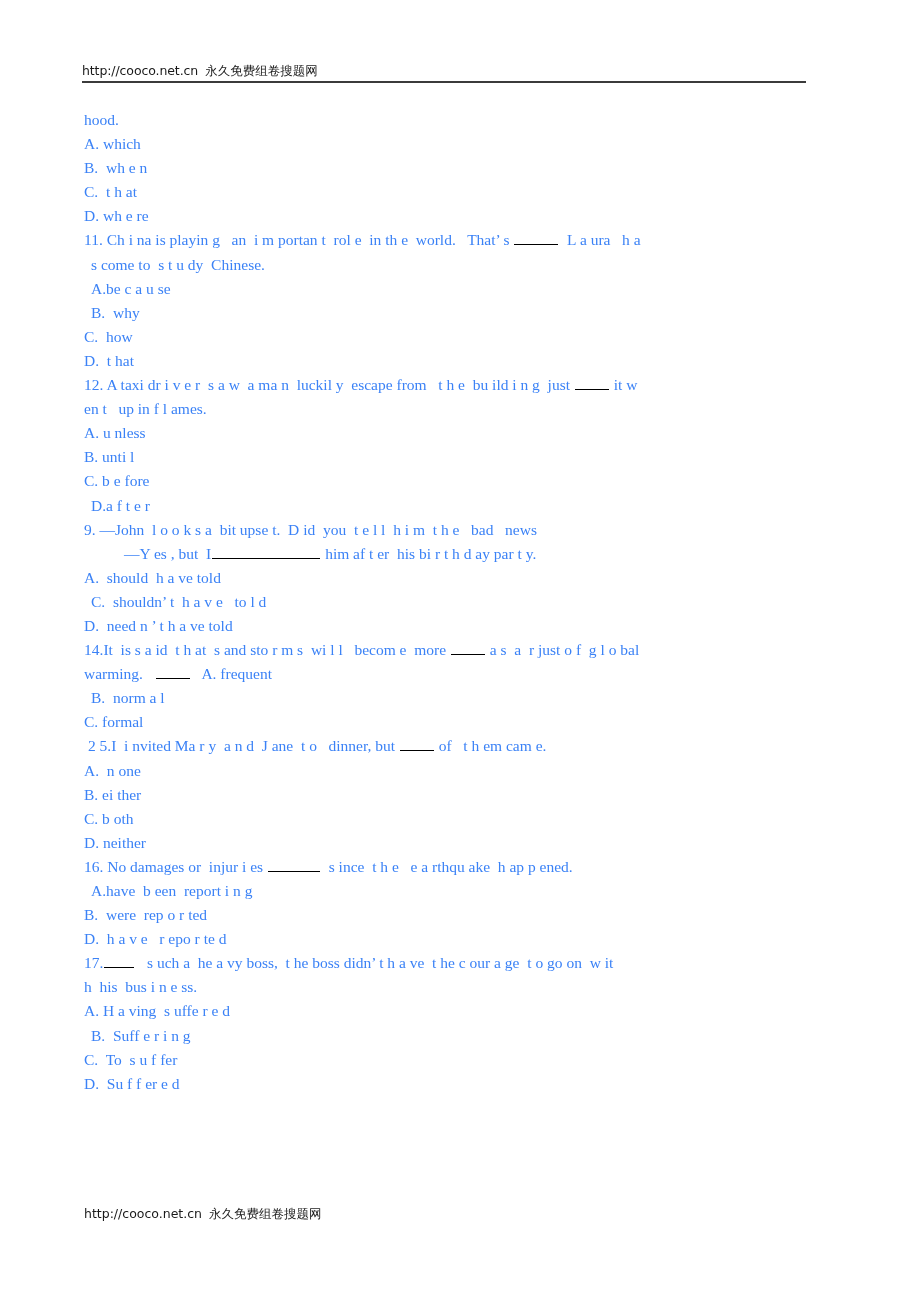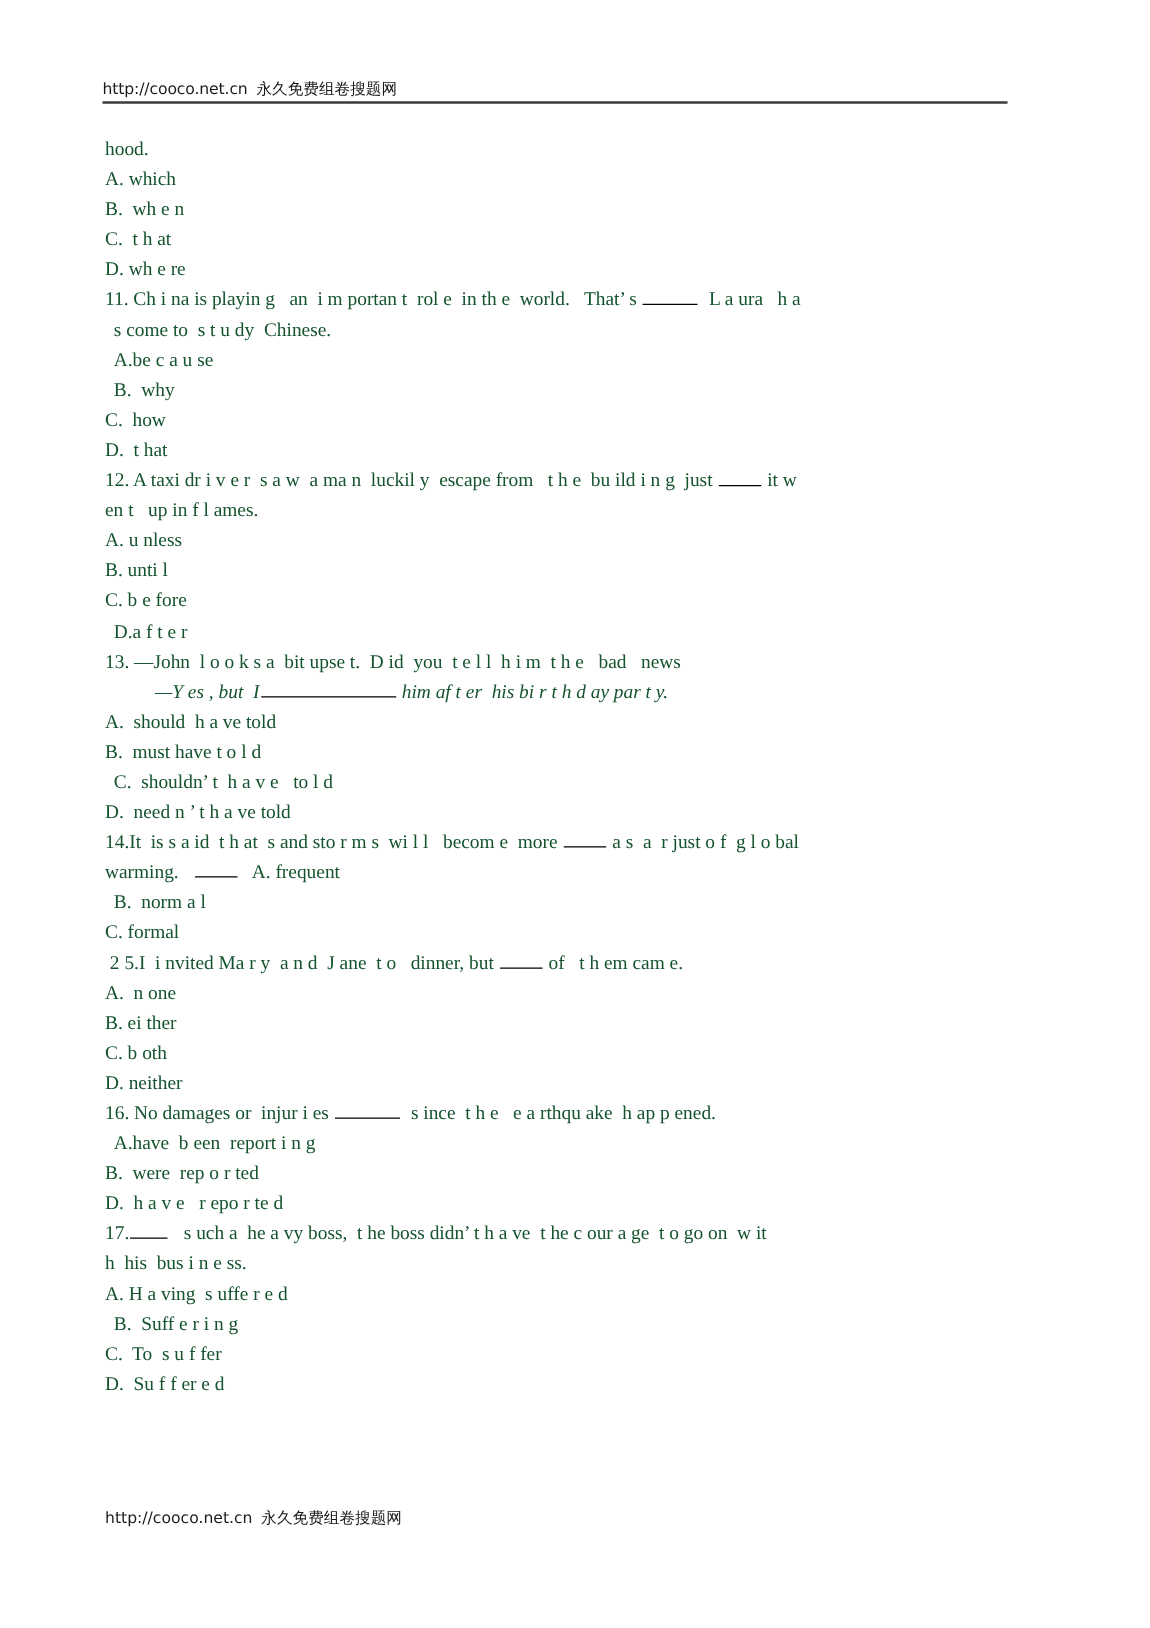--- a/index.html
+++ b/index.html
@@ -55,25 +55,25 @@
   .content {
     position: absolute;
     left: 84px;
     top: 108px;
     width: 760px;
   }
   .ln {
     font-size: 15.5px;
     line-height: 24.1px;
     white-space: pre;
-    color: #14532d;
+    color: #3b82f6;
     height: 24.1px;
   }
   .ln.indent1 { padding-left: 7px; }
-  .ln.indent3 { padding-left: 40px; font-style: italic; }
+  .ln.indent3 { padding-left: 40px; }
 
   
   .blank {
     display: inline-block;
     border-bottom: 1.3px solid #000;
     vertical-align: baseline;
     height: 13px;
     margin: 0 1px;
   }
   .blank.w-sm { width: 34px; }
@@ -124,24 +124,23 @@
     <div class="ln">C.  how</div>
     <div class="ln">D.  t hat</div>
 
     <div class="ln"><span>12. A taxi dr i v e r  s a w  a ma n  luckil y  escape from   t h e  bu ild i n g  just </span><span class="blank w-sm"></span><span> it w</span></div>
     <div class="ln">en t   up in f l ames.</div>
     <div class="ln">A. u nless</div>
     <div class="ln">B. unti l</div>
     <div class="ln">C. b e fore</div>
     <div class="ln indent1">D.a f t e r</div>
 
-    <div class="ln">13. —John  l o o k s a  bit upse t.  D id  you  t e l l  h i m  t h e   bad   news</div>
+    <div class="ln">9. —John  l o o k s a  bit upse t.  D id  you  t e l l  h i m  t h e   bad   news</div>
     <div class="ln indent3"><span>—Y es , but  I</span><span class="blank w-xl"></span><span> him af t er  his bi r t h d ay par t y.</span></div>
     <div class="ln">A.  should  h a ve told</div>
-    <div class="ln">B.  must have t o l d</div>
     <div class="ln indent1">C.  shouldn’ t  h a v e   to l d</div>
     <div class="ln">D.  need n ’ t h a ve told</div>
 
     <div class="ln"><span>14.It  is s a id  t h at  s and sto r m s  wi l l   becom e  more </span><span class="blank w-sm"></span><span> a s  a  r just o f  g l o bal</span></div>
     <div class="ln"><span>warming.   </span><span class="blank w-sm"></span><span>   A. frequent</span></div>
     <div class="ln indent1">B.  norm a l</div>
     <div class="ln">C. formal</div>
 
     <div class="ln"><span> 2 5.I  i nvited Ma r y  a n d  J ane  t o   dinner, but </span><span class="blank w-sm"></span><span> of   t h em cam e.</span></div>
     <div class="ln">A.  n one</div>

